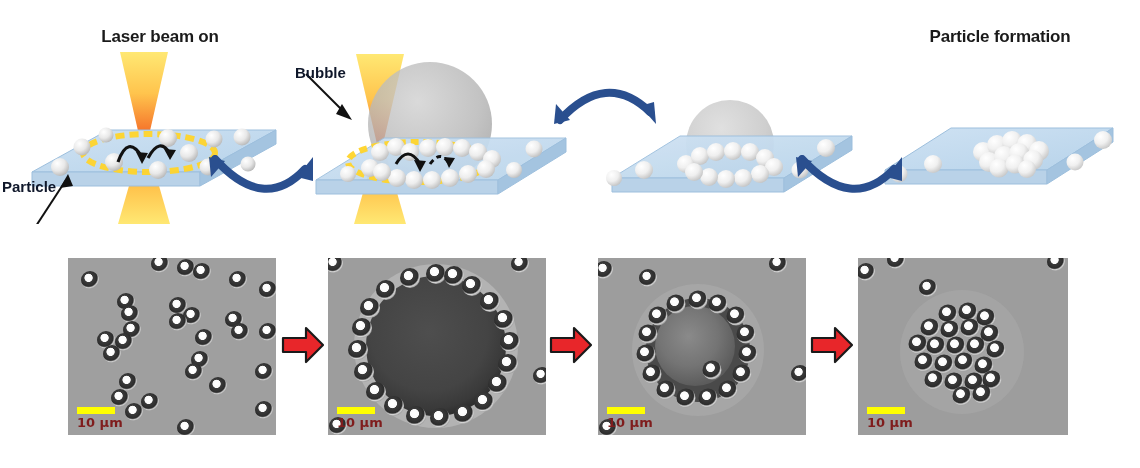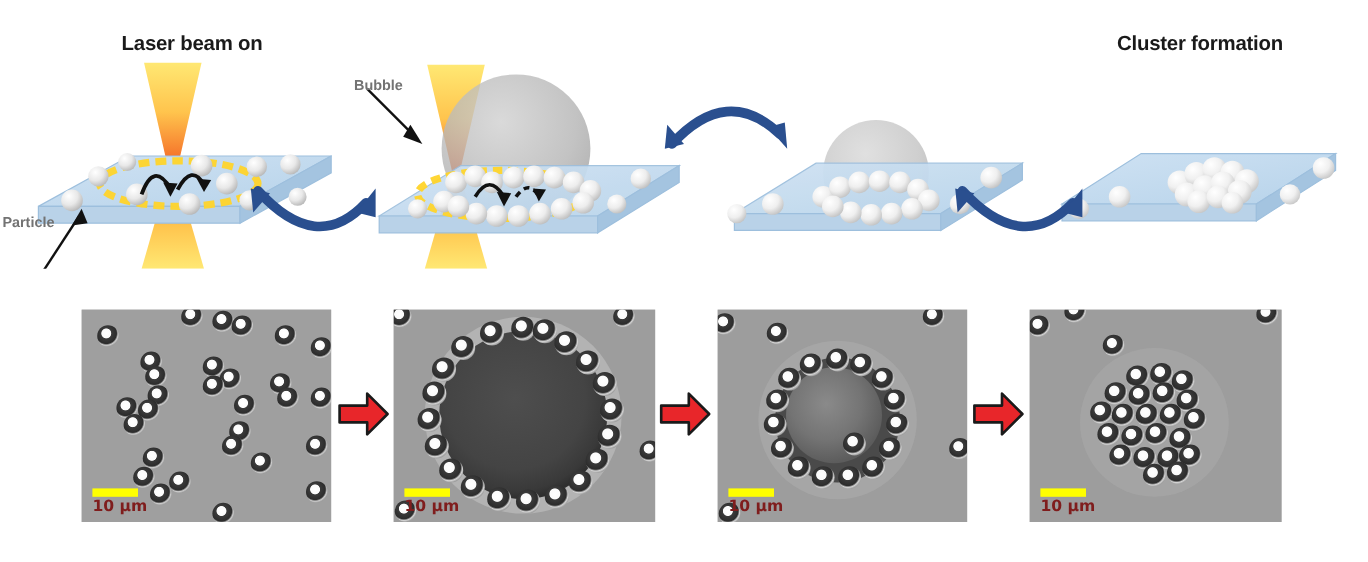--- a/index.html
+++ b/index.html
@@ -34,23 +34,23 @@
   .schematic {
     position: absolute;
     top: 52px;
     height: 172px;
   }
   .schematic svg { display: block; }
 
   
   .callout-label {
     position: absolute;
-    font-size: 12px;
+    font-size: 15px;
     font-weight: bold;
-    color: #737373;
+    color: #0f172a;
     white-space: nowrap;
     text-align: right;
   }
   
   .micrograph {
     position: absolute;
     top: 258px;
     height: 177px;
     background: #9d9d9d;
     overflow: hidden;
@@ -85,21 +85,21 @@
   .blue-arrow {
     position: absolute;
   }
 </style>
 </head>
 <body>
 
 <div class="figure-root">
 
   <div class="panel-title" style="left:160px">Laser beam on</div>
-  <div class="panel-title" style="left:1000px">Cluster formation</div>
+  <div class="panel-title" style="left:1000px">Particle formation</div>
 
   <div class="schematic" style="left:18px;width:290px">
     <svg width="290" height="172" viewBox="0 0 290 172">
       <defs>
         <linearGradient id="beamTop1" x1="0" y1="0" x2="0" y2="1">
           <stop offset="0%" stop-color="#ffe873"></stop>
           <stop offset="45%" stop-color="#ffc44d"></stop>
           <stop offset="100%" stop-color="#f2591f"></stop>
         </linearGradient>
         <linearGradient id="beamBot1" x1="0" y1="0" x2="0" y2="1">

